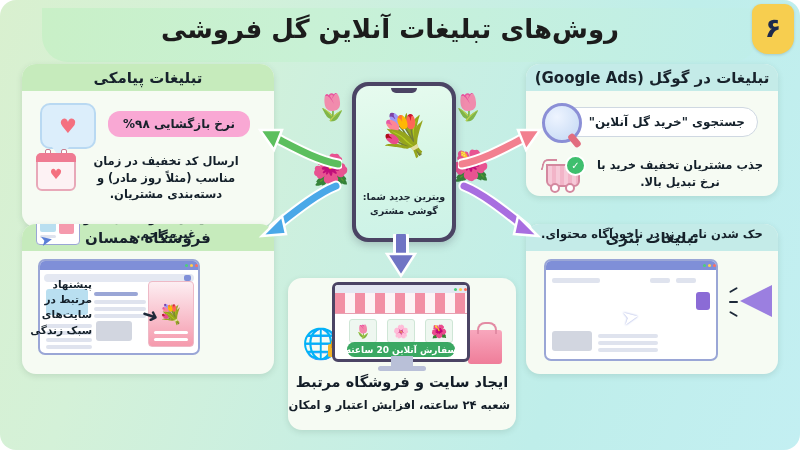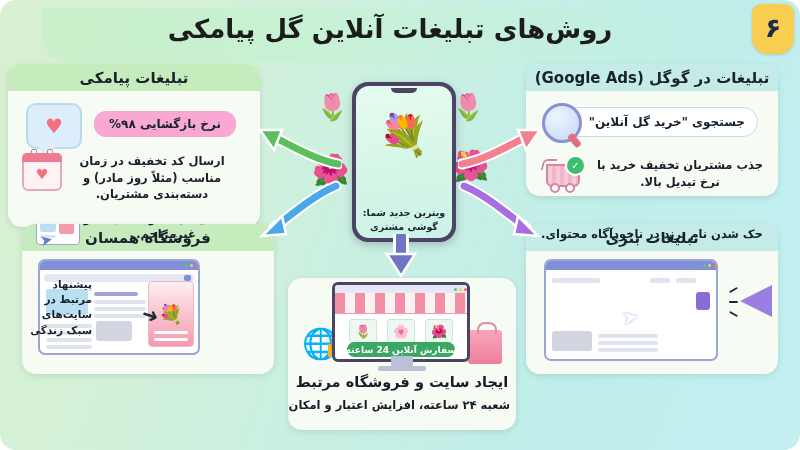--- a/index.html
+++ b/index.html
@@ -65,21 +65,21 @@
   }
   .head-green { background: #c6ebbc; }
   .head-teal  { background: #c4ebe8; }
   .card-body { position: relative; }
   .body-text {
     position: absolute;
     font-size: 11.5px; font-weight: bold; color: #14202a;
     direction: rtl; text-align: center; line-height: 1.45;
   }
   
-  #card-sms { left: 8px; top: 64px; width: 252px; height: 163px; }
+  #card-sms { left: 22px; top: 64px; width: 252px; height: 163px; }
   .bubble {
     position: absolute; left: 18px; top: 12px;
     width: 52px; height: 42px;
     background: #dceefb; border: 2px solid #b9d9f2;
     border-radius: 10px;
   }
   .bubble::after {
     content: ""; position: absolute;
     left: 10px; bottom: -11px;
     border-left: 8px solid transparent;
@@ -268,21 +268,21 @@
     background: linear-gradient(170deg,#e7fbef 0%,#d5f6e6 55%,#ccf2e8 100%);
     border-radius: 13px;
     overflow: hidden;
   }
   #phone-notch {
     position: absolute; left: 50%; top: 2px; transform: translateX(-50%);
     width: 26px; height: 5px; background: #4b4464; border-radius: 0 0 5px 5px;
   }
   #bouquet { position: absolute; left: 50%; top: 26px; transform: translateX(-50%); font-size: 40px; }
   #phone-caption {
-    position: absolute; left: 4px; right: 4px; bottom: 4px;
+    position: absolute; left: 4px; right: 4px; bottom: 20px;
     font-size: 9.5px; font-weight: bold; color: #1a2430;
     direction: rtl; text-align: center; line-height: 1.5;
   }
   .deco-flower { position: absolute; font-size: 26px; opacity: .95; }
   
   #card-site {
     position: absolute; left: 288px; top: 278px;
     width: 228px; height: 152px;
     background: #f6fbf3; border-radius: 14px;
     box-shadow: 0 2px 6px rgba(40,70,50,.13);
@@ -339,21 +339,21 @@
   .arrow-svg { position: absolute; }
   #tulip-l1{left:316px;top:92px;}#tulip-l2{left:312px;top:152px;font-size:30px;}
   #tulip-r1{left:452px;top:92px;}#tulip-r2{left:452px;top:148px;font-size:30px;}
 </style>
 </head>
 <body>
 
 <div id="stage">
 
   <div id="title-band"></div>
-  <div id="page-title">روش‌های تبلیغات آنلاین گل پیامکی</div>
+  <div id="page-title">روش‌های تبلیغات آنلاین گل فروشی</div>
 
   <div id="logo-badge">
     <div id="logo-glyph">۶</div>
   </div>
 
   <div class="card" id="card-sms">
     <div class="card-head head-green">تبلیغات پیامکی</div>
     <div class="card-body">
       <div class="bubble">
         <div class="heart">♥</div>
@@ -510,21 +510,21 @@
     <div id="monitor">
       <div id="mon-bar">
         <span class="dot d1"></span>
           <span class="dot d2"></span>
           <span class="dot d3"></span>
       </div>
       <div id="awning"></div>
       <div class="shop-item" id="si1">🌷</div>
       <div class="shop-item" id="si2">🌸</div>
       <div class="shop-item" id="si3">🌺</div>
-      <div id="site-badge">سفارش آنلاین 24 ساعته</div>
+      <div id="site-badge">سفارش آنلاین 20 ساعته</div>
     </div>
     <div id="mon-stand"></div>
     <div id="mon-base"></div>
     <div id="site-title">ایجاد سایت و فروشگاه مرتبط</div>
     <div id="site-sub">شعبه ۲۴ ساعته، افزایش اعتبار و امکان سئو.</div>
   </div>
 
 </div>
 
 </body></html>

